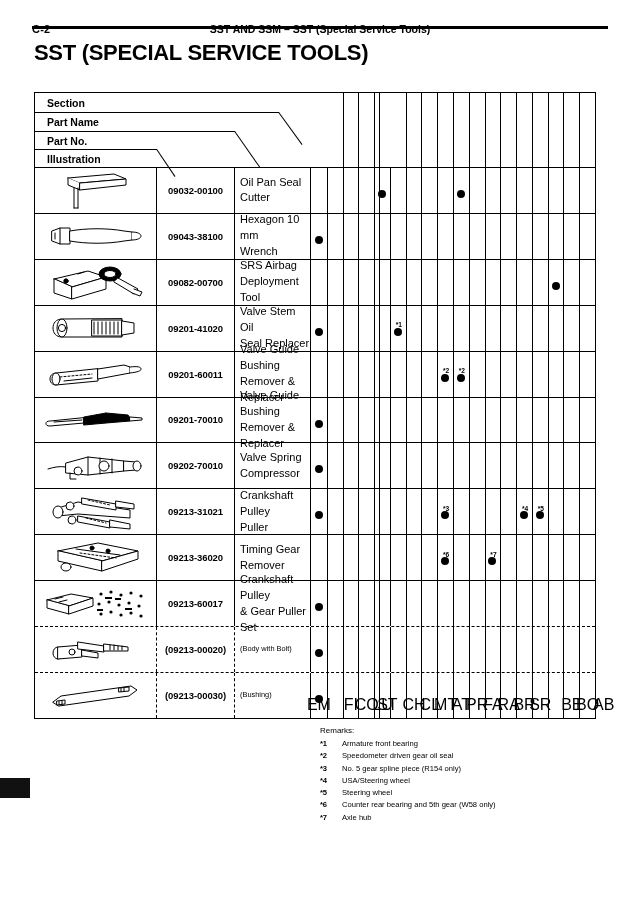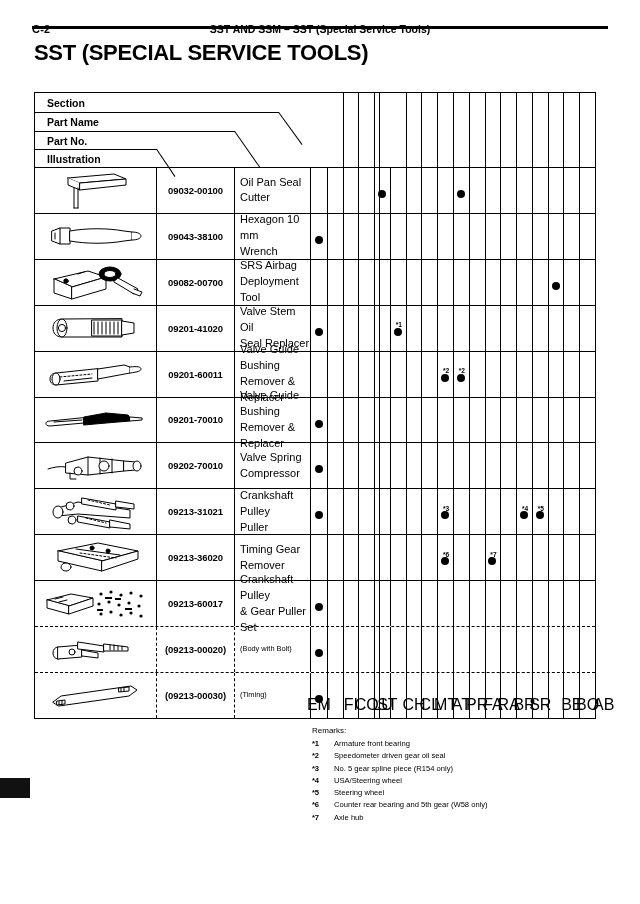--- a/index.html
+++ b/index.html
@@ -51,21 +51,21 @@
 
   
   .row.dashgroup .c-ill{border-right:1px dashed #000;}
   .row.dashgroup .c-no{border-right:1px dashed #000;}
 
   
   .ill{position:absolute;left:0;top:0;right:0;bottom:0;}
   .ill svg{position:absolute;left:50%;top:50%;transform:translate(-50%,-50%);}
 
   
-  .remarks{position:absolute;left:312px;top:726px;width:300px;}
+  .remarks{position:absolute;left:320px;top:726px;width:300px;}
   .remarks .rtitle{font-size:8px;margin-bottom:3px;}
   .remarks ul{list-style:none;margin:0;padding:0;}
   .remarks li{font-size:7.6px;line-height:1.62;display:flex;}
   .remarks li .k{width:22px;flex:0 0 22px;font-weight:bold;letter-spacing:-.3px;}
   .remarks li .v{flex:1;}
 
   
   .tab{position:absolute;left:0;top:778px;width:30px;height:20px;background:#111;}
 </style>
 </head>
@@ -711,21 +711,21 @@
                   <path d="M12 19.5 L12 22.5 M15 19 L15 22"></path>
                   <path d="M72 6 L82 5 L82 9 L72 10 Z" fill="#fff"></path>
                   <path d="M74 6.5 L74 9.5 M77 6 L77 9"></path>
                 </g>
               </svg>
             </div>
           </div>
           <div class="c-no">(09213-00030)</div>
           <div class="c-nm light">
             <div>
-              <div>(Timing)</div>
+              <div>(Bushing)</div>
             </div>
           </div>
           <div class="c-matrix">
             <div class="vline" style="left: 15.7778px;"></div>
             <div class="vline" style="left: 31.5556px;"></div>
             <div class="vline" style="left: 47.3333px;"></div>
             <div class="vline" style="left: 63.1111px;"></div>
             <div class="vline" style="left: 78.8889px;"></div>
             <div class="vline" style="left: 94.6667px;"></div>
             <div class="vline" style="left: 110.444px;"></div>

